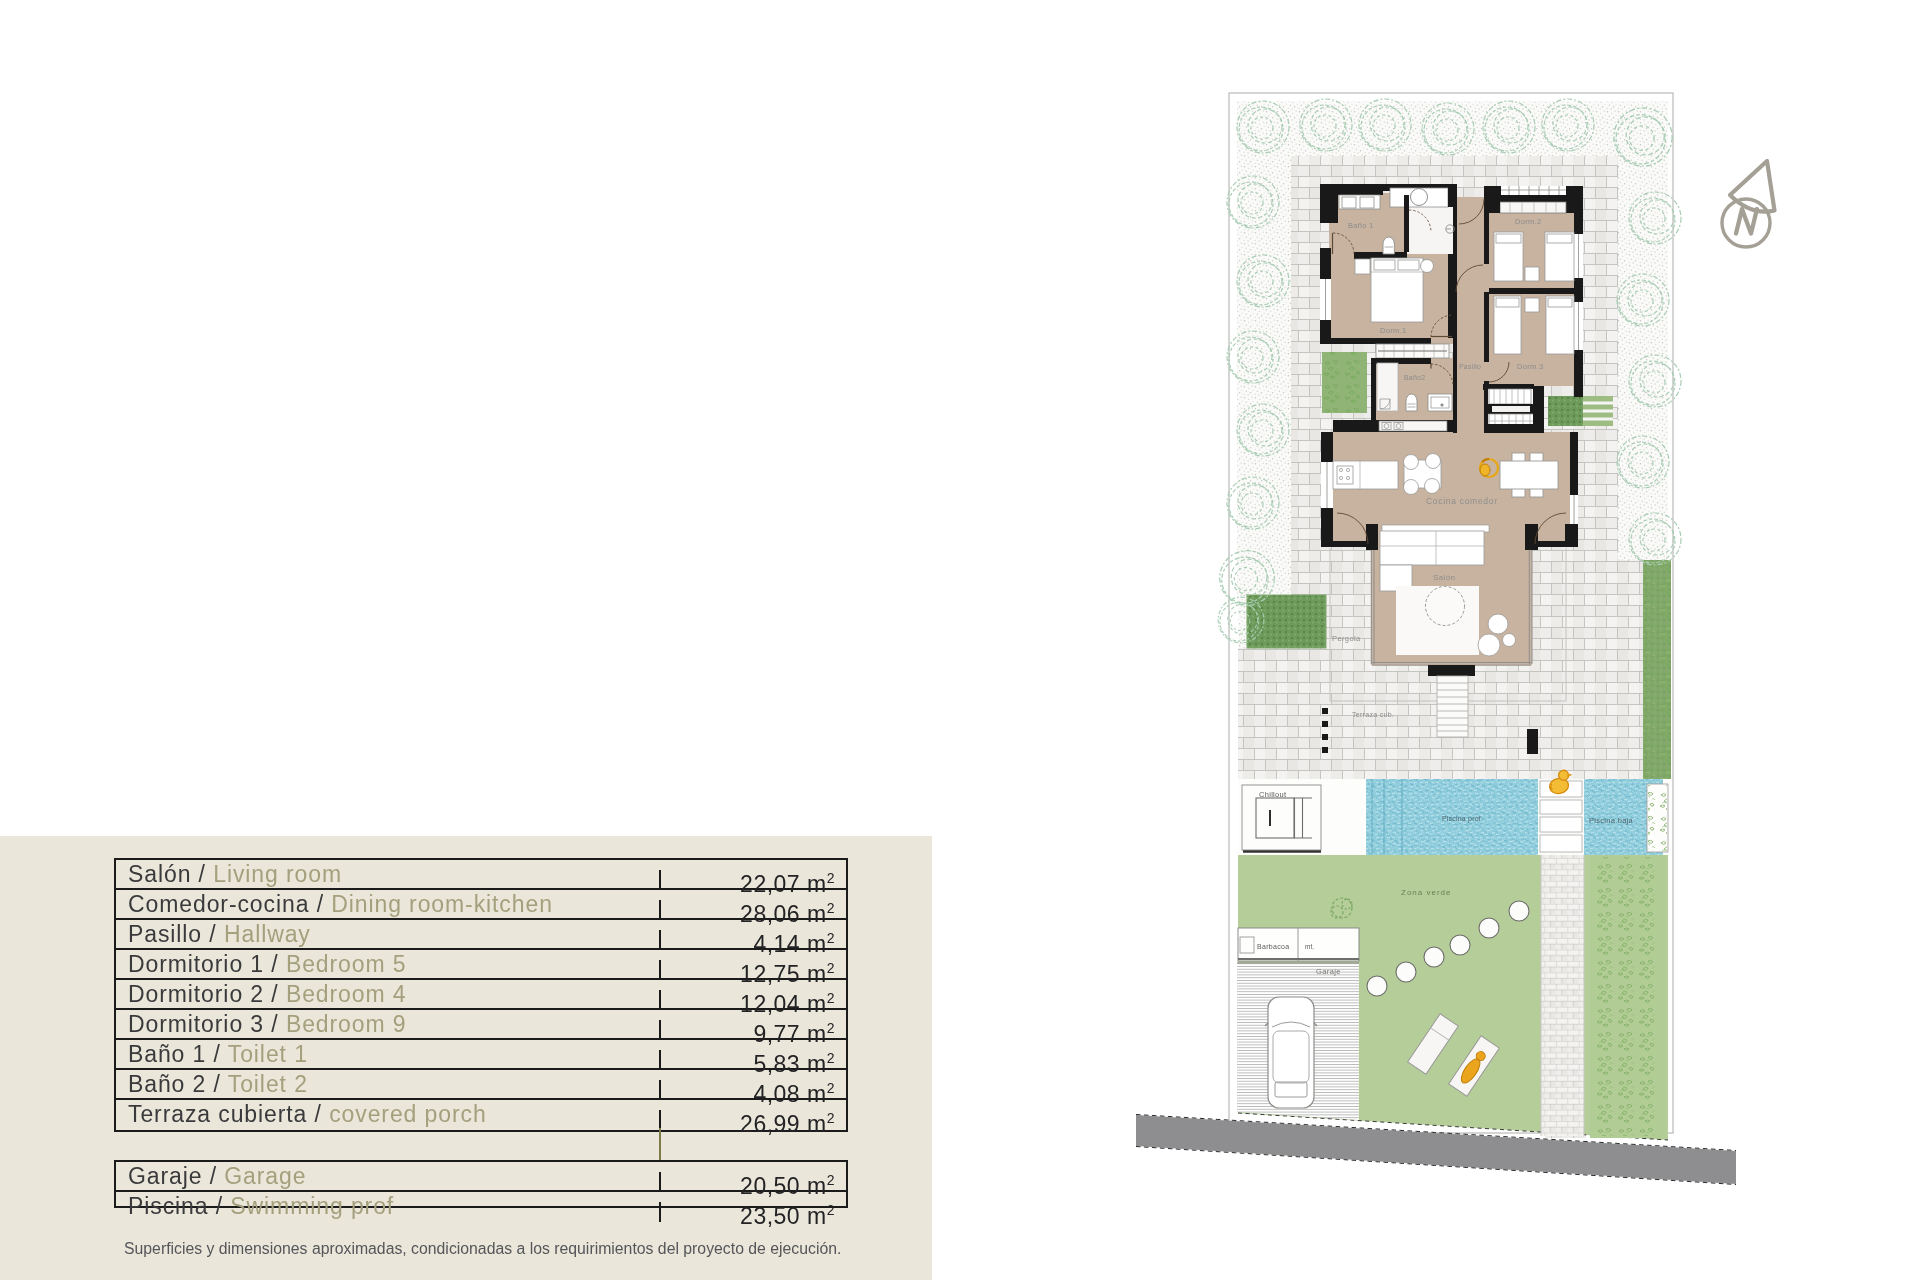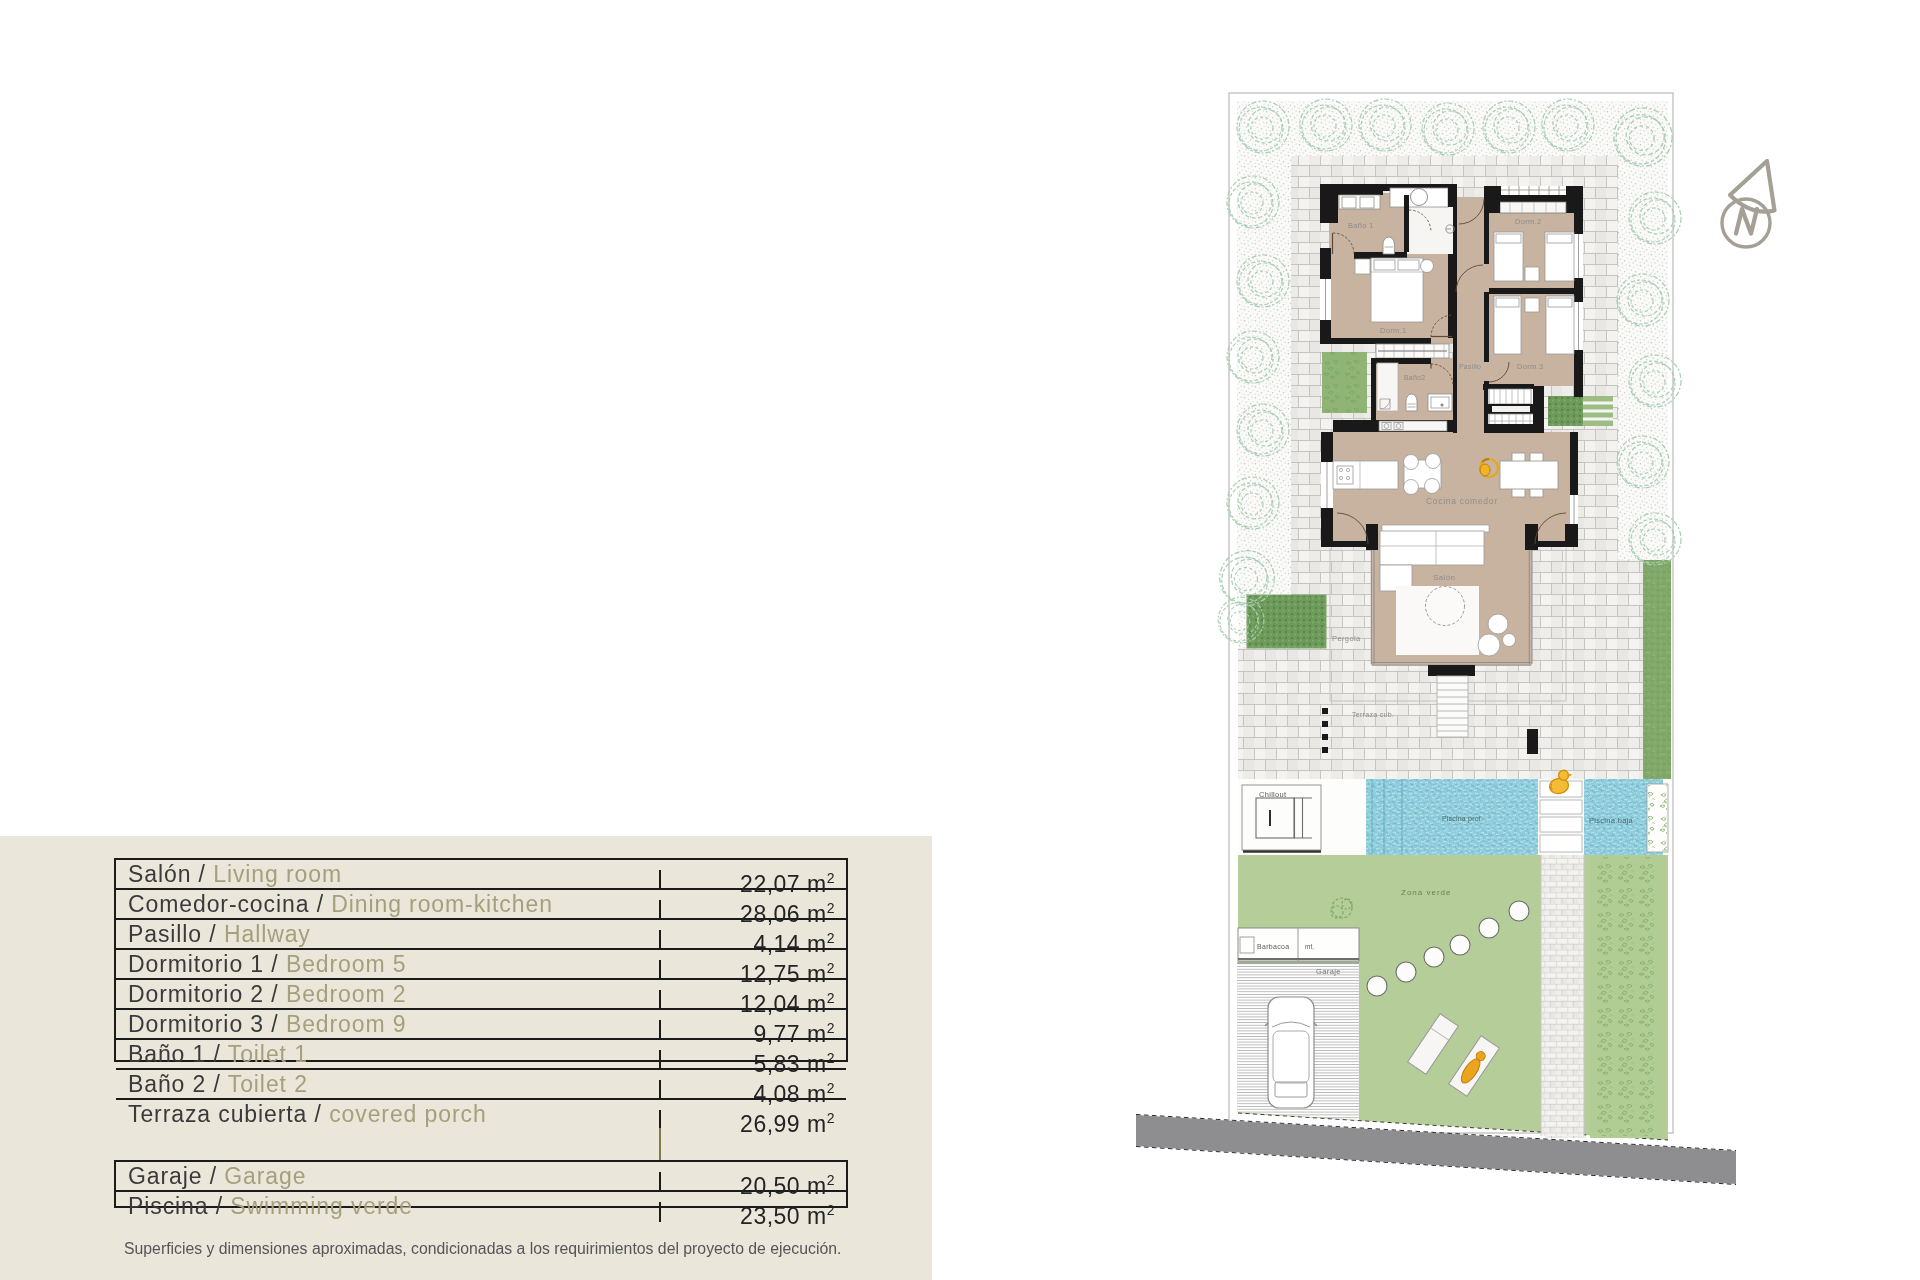--- a/index.html
+++ b/index.html
@@ -14,21 +14,21 @@
 padding-right:11px;font-size:23px;letter-spacing:0.5px;line-height:28px;color:#232325;margin-top:10px;}
 .c2 sup{font-size:14px;line-height:0;}
 #note{position:absolute;left:124px;top:1240px;font-size:15.8px;color:#55555a;}
 svg{position:absolute;left:0;top:0;}
 </style>
 </head>
 <body>
 
 <div id="beige"></div>
 
-<div class="tblbox" style="top:858px;height:204px;">
+<div class="tblbox" style="top:858px;height:274px;">
 
 <div class="row">
       <div class="c1">Salón / <span>Living room</span></div>
       <div class="c2">22,07 m<sup>2</sup></div>
     </div>
 
 <div class="row">
       <div class="c1">Comedor-cocina / <span>Dining room-kitchen</span></div>
       <div class="c2">28,06 m<sup>2</sup></div>
     </div>
@@ -37,21 +37,21 @@
       <div class="c1">Pasillo / <span>Hallway</span></div>
       <div class="c2">4,14 m<sup>2</sup></div>
     </div>
 
 <div class="row">
       <div class="c1">Dormitorio 1 / <span>Bedroom 5</span></div>
       <div class="c2">12,75 m<sup>2</sup></div>
     </div>
 
 <div class="row">
-      <div class="c1">Dormitorio 2 / <span>Bedroom 2</span></div>
+      <div class="c1">Dormitorio 2 / <span>Bedroom 4</span></div>
       <div class="c2">12,04 m<sup>2</sup></div>
     </div>
 
 <div class="row">
       <div class="c1">Dormitorio 3 / <span>Bedroom 9</span></div>
       <div class="c2">9,77 m<sup>2</sup></div>
     </div>
 
 <div class="row">
       <div class="c1">Baño 1 / <span>Toilet 1</span></div>
@@ -72,21 +72,21 @@
 <div style="position:absolute;left:659px;top:1128px;width:2px;height:32px;background:#7d7c49;"></div>
 
 <div class="tblbox" style="top:1160px;height:48px;">
 
 <div class="row">
       <div class="c1">Garaje / <span>Garage</span></div>
       <div class="c2">20,50 m<sup>2</sup></div>
     </div>
 
 <div class="row">
-      <div class="c1">Piscina / <span>Swimming verde</span></div>
+      <div class="c1">Piscina / <span>Swimming prof</span></div>
       <div class="c2">23,50 m<sup>2</sup></div>
     </div>
 </div>
 
 <div id="note">Superficies y dimensiones aproximadas, condicionadas a los requirimientos del proyecto de ejecución.</div>
 <svg width="1920" height="1280" viewBox="0 0 1920 1280">
 <defs>
 <pattern id="br" width="22" height="22" patternUnits="userSpaceOnUse">
 <rect width="22" height="22" fill="#f4f3f1"></rect>
 <rect x="11" y="11" width="11" height="11" fill="#e9e7e4"></rect>

